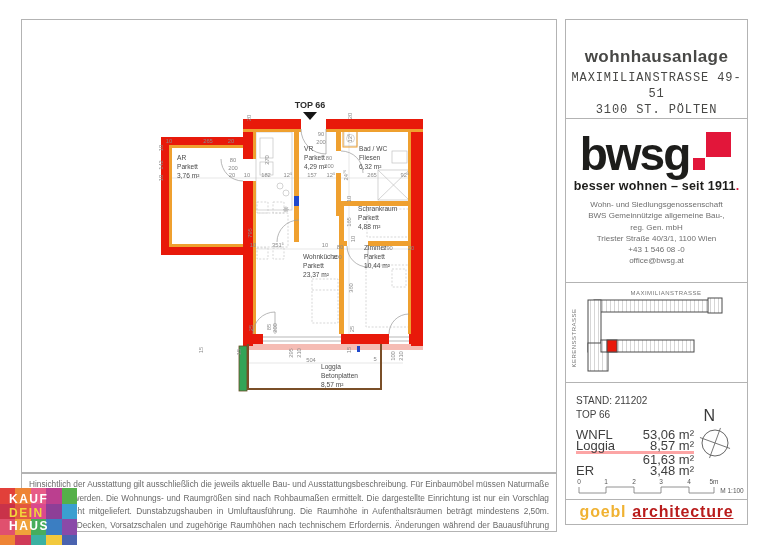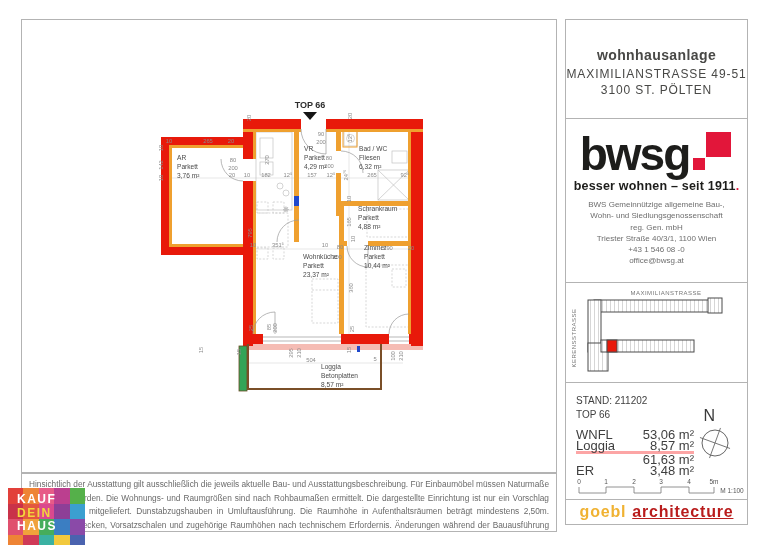--- a/index.html
+++ b/index.html
@@ -13,35 +13,35 @@
   .dim{font-size:5.8px;fill:#8b8b8b;text-anchor:middle;font-family:"Liberation Sans",sans-serif;}
   .room-line{font-size:6.6px;fill:#4a4a4a;font-family:"Liberation Sans",sans-serif;}
   .top-label{font-size:9px;font-weight:bold;fill:#2d2d2d;font-family:"Liberation Sans",sans-serif;text-anchor:middle;}
 
   
   #disclaimer-box{left:21px;top:473px;width:536px;height:59px;}
   #disclaimer-box p{margin:0;padding:4px 7px 0 7px;font-size:8.3px;line-height:13.6px;
       color:#6a6a6a;text-align:justify;}
 
   
-  #kauf-logo{position:absolute;left:8px;top:488px;width:77px;height:57px;overflow:hidden;z-index:9;}
+  #kauf-logo{position:absolute;left:0;top:488px;width:77px;height:57px;overflow:hidden;z-index:9;}
   #kauf-grid{display:grid;grid-template-columns:repeat(5,1fr);grid-auto-rows:15.5px;width:77px;height:62px;}
   #kauf-words{position:absolute;left:9px;top:5px;font-weight:bold;font-size:12px;letter-spacing:1.5px;line-height:13.5px;}
   #kauf-words .w0,#kauf-words .w2{color:#fff;}
   #kauf-words .w1{color:#f3d53c;}
   #kauf-words span{display:block;}
 
   
   #right-col{left:565px;top:19px;width:183px;height:506px;border:1px solid #b3b3b3;position:absolute;box-sizing:border-box;background:#fff;}
   .rc-section{position:relative;border-bottom:1px solid #b3b3b3;box-sizing:border-box;overflow:hidden;background:#fff;}
   .rc-section:last-child{border-bottom:none;}
 
   #rc-title{height:99px;text-align:center;padding-top:27px;color:#484846;}
-  #rc-title .t1{font-weight:bold;font-size:14px;letter-spacing:.4px;margin-bottom:3px;}
-  #rc-title .t2{font-size:12px;letter-spacing:.9px;line-height:16px;}
+  #rc-title .t1{font-weight:bold;font-size:17px;letter-spacing:.4px;margin-bottom:3px;}
+  #rc-title .t2{font-size:12px;letter-spacing:.9px;line-height:16px;font-family:Liberation Mono, monospace;}
 
   #rc-bwsg{height:164px;text-align:center;}
   .bwsg-row{display:flex;justify-content:center;align-items:flex-start;margin-top:12px;}
   .bwsg-word{font-size:46px;line-height:46px;font-weight:bold;letter-spacing:-2px;color:#1d1d1b;}
   .bwsg-squares{position:relative;width:40px;height:42px;margin-left:4px;}
   .sq-big{position:absolute;left:13px;top:1px;width:25px;height:25px;background:#e2163a;}
   .sq-small{position:absolute;left:0px;top:27px;width:12px;height:12px;background:#e2163a;}
   .bwsg-tagline{font-size:12.5px;font-weight:bold;color:#1d1d1b;letter-spacing:.2px;margin-top:2px;}
   .bwsg-tagline .dot{color:#e2163a;}
   .bwsg-address{font-size:8px;line-height:11.3px;color:#6e6e6e;margin-top:6px;}
@@ -295,22 +295,22 @@
       <span class="bwsg-word">bwsg</span>
       <span class="bwsg-squares">
         <span class="sq-big"></span>
           <span class="sq-small"></span>
       </span>
     </div>
     <div class="bwsg-tagline">
       <span>besser wohnen – seit 1911</span><span class="dot">.</span>
     </div>
     <div class="bwsg-address">
+      <div>Wohn- und Siedlungsgenossenschaft</div>
       <div>BWS Gemeinnützige allgemeine Bau-,</div>
-      <div>Wohn- und Siedlungsgenossenschaft</div>
       <div>reg. Gen. mbH</div>
       <div>Triester Straße 40/3/1, 1100 Wien</div>
       <div>+43 1 546 08 -0</div>
       <div>office@bwsg.at</div>
     </div>
   </div>
 
   <div class="rc-section" id="rc-site">
     <svg width="181" height="99" viewBox="0 0 181 99">
       <defs>

